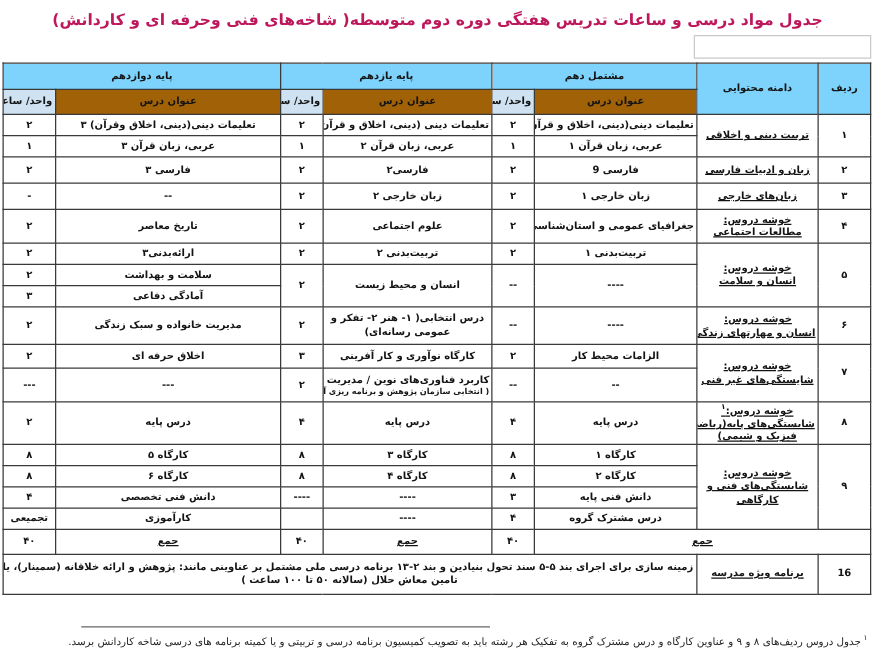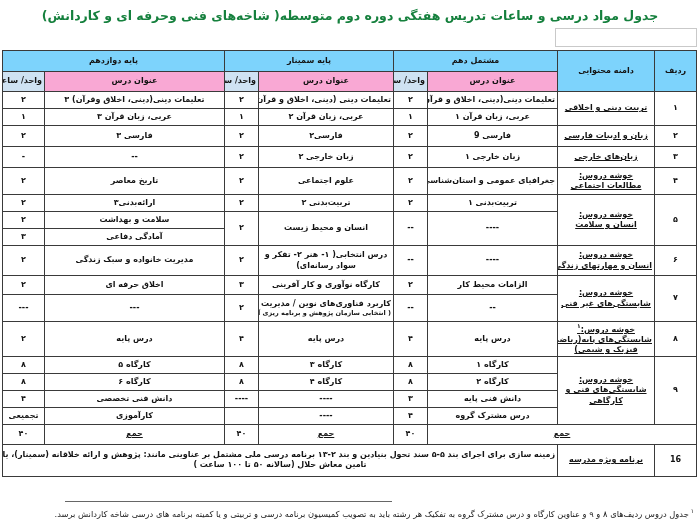--- a/index.html
+++ b/index.html
@@ -1,25 +1,25 @@
 <!DOCTYPE html>
 <html lang="fa" dir="rtl"><head>
 <meta charset="utf-8">
 <style>
   html,body{margin:0;padding:0;background:#fff;}
   body{width:700px;height:531px;font-family:"DejaVu Sans",sans-serif;position:relative;overflow:hidden;}
   .page{position:relative;width:700px;height:531px;direction:rtl;}
-  .title{position:absolute;top:8px;right:0;left:0;text-align:center;font-size:12.5px;font-weight:bold;color:#15803d;}
+  .title{position:absolute;top:8px;right:0;left:0;text-align:center;font-size:12.5px;font-weight:bold;color:#be185d;}
   .notebox{position:absolute;top:28px;right:3px;width:140px;height:17px;border:1px solid #c9c9c9;background:#fff;}
   table.grid{position:absolute;top:50px;right:3px;width:694px;border-collapse:collapse;table-layout:fixed;direction:rtl;}
   table.grid td{border:1px solid #3a3a3a;text-align:center;vertical-align:middle;
     font-size:8px;font-weight:bold;color:#141414;padding:0 2px;line-height:1.3;overflow:hidden;}
   table.grid{border:1.5px solid #222;}
   td.hdr1{font-size:8.5px;background:#7dd3fc;}
-  td.hdr2{background:#f9a8d4;font-size:8.5px;}
+  td.hdr2{background:#a16207;font-size:8.5px;}
   td.hdr2u{background:#cfe2f2;font-size:6.5px;}
   td.ttl{text-align:right;padding-right:5px;}
   td.dom{font-size:8.5px;text-decoration:underline;}
   td.num{font-size:8.5px;}
   td.unit{font-size:8px;}
   td.tiny{font-size:7px;}
   td.small2 .ln:nth-child(2){font-size:6.5px;font-weight:bold;}
   td.wide{font-size:8.5px;text-align:center;line-height:1.55;}
   td .ln{white-space:nowrap;}
   td sup{font-size:6px;vertical-align:super;}
@@ -51,21 +51,21 @@
           <td rowspan="2" class="hdr1">
             <div class="ln">ردیف</div>
           </td>
           <td rowspan="2" class="hdr1">
             <div class="ln">دامنه محتوایی</div>
           </td>
           <td colspan="2" class="hdr1">
             <div class="ln">مشتمل دهم</div>
           </td>
           <td colspan="2" class="hdr1">
-            <div class="ln">پایه سمینار</div>
+            <div class="ln">پایه یازدهم</div>
           </td>
           <td colspan="2" class="hdr1">
             <div class="ln">پایه دوازدهم</div>
           </td>
         </tr>
         <tr style="height: 20px;">
           <td class="hdr2">
             <div class="ln">عنوان درس</div>
           </td>
           <td class="hdr2u">
@@ -273,21 +273,21 @@
             <div class="ln">انسان و مهارتهای زندگی</div>
           </td>
           <td class="ttl">
             <div class="ln">----</div>
           </td>
           <td class="unit">
             <div class="ln">--</div>
           </td>
           <td class="ttl">
             <div class="ln">درس انتخابی( ۱- هنر  ۲- تفکر و</div>
-            <div class="ln">سواد رسانه‌ای)</div>
+            <div class="ln">عمومی رسانه‌ای)</div>
           </td>
           <td class="unit">
             <div class="ln">۲</div>
           </td>
           <td class="ttl">
             <div class="ln">مدیریت خانواده و سبک زندگی</div>
           </td>
           <td class="unit">
             <div class="ln">۲</div>
           </td>

